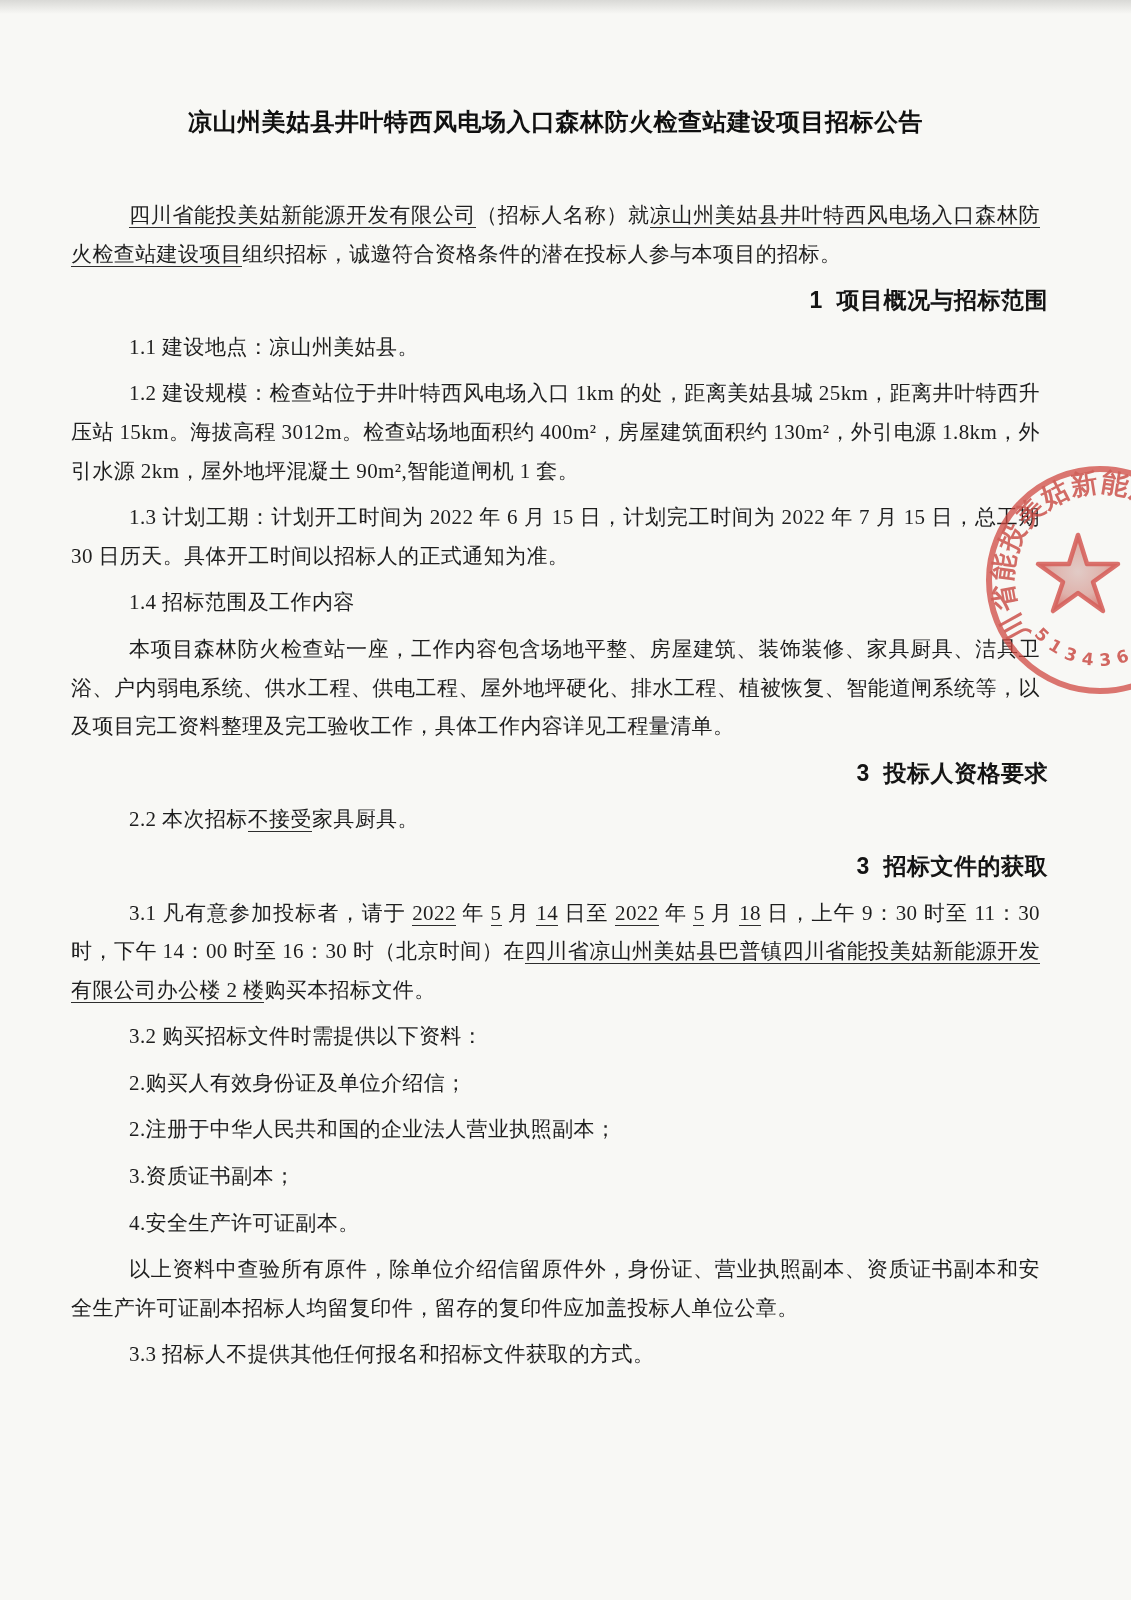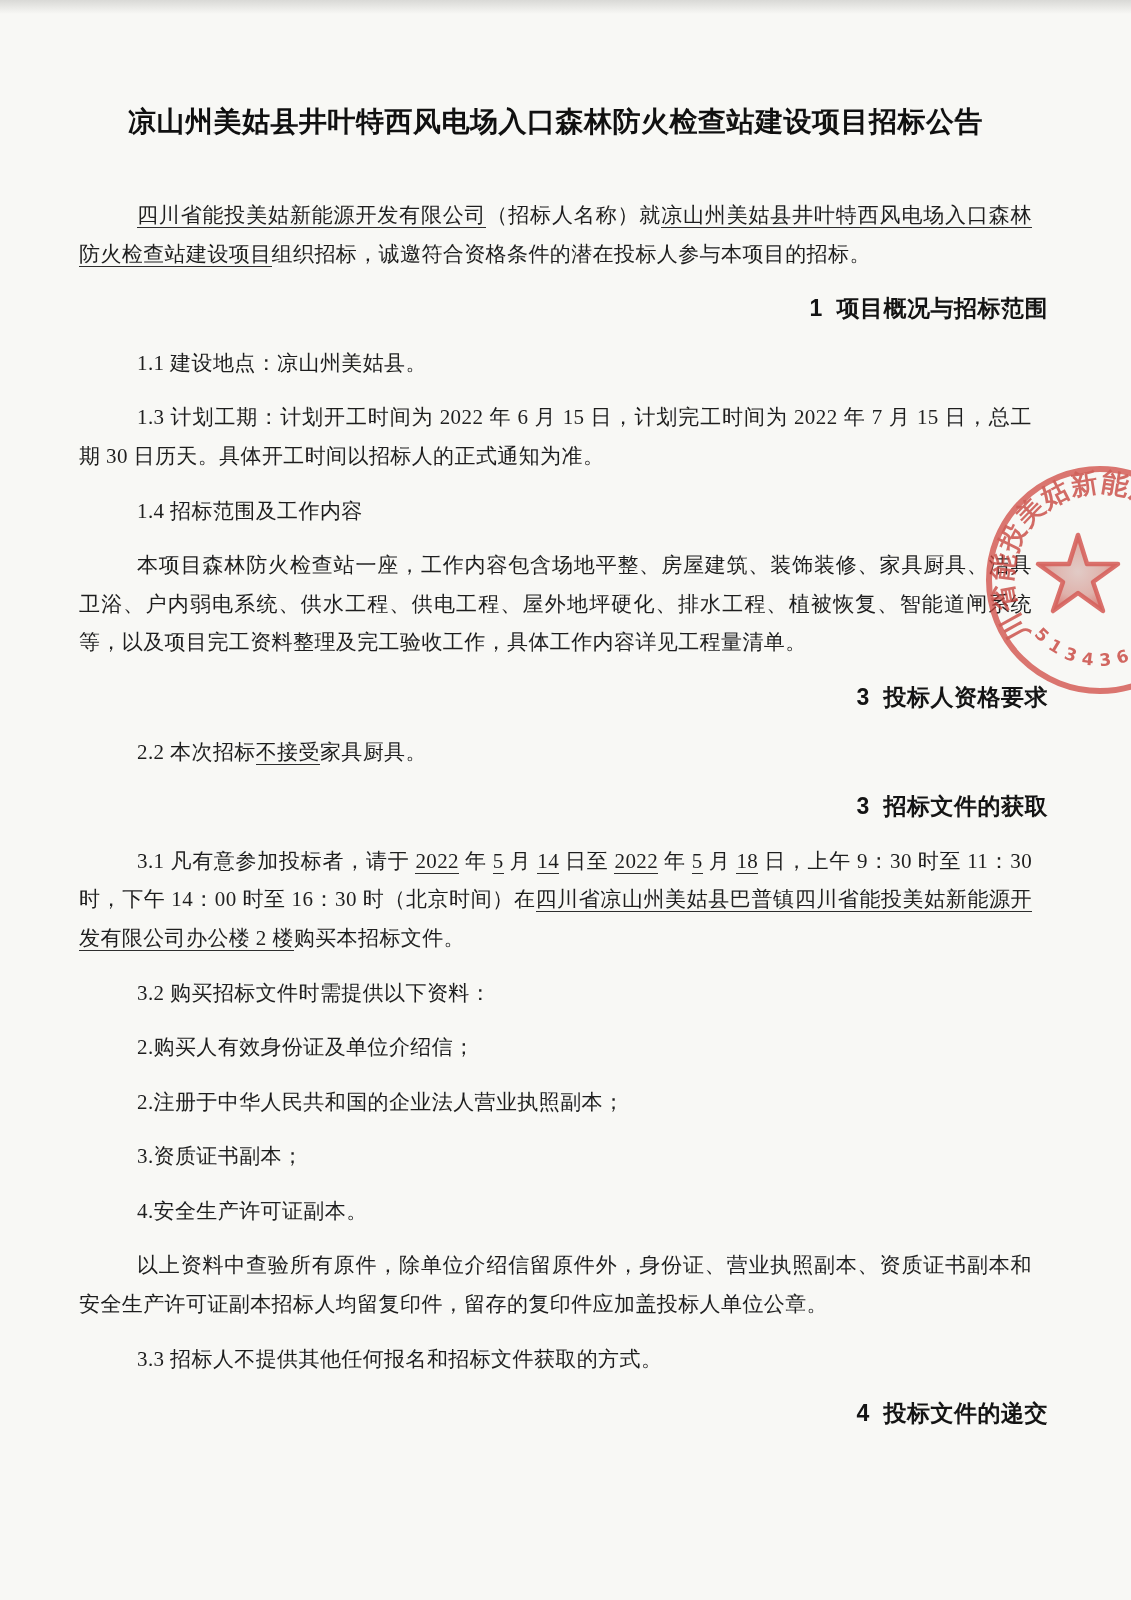--- a/index.html
+++ b/index.html
@@ -12,24 +12,24 @@
     color:#1e1e1e;
   }
   .page::before{
     content:"";position:absolute;top:0;left:0;right:0;height:14px;
     background:linear-gradient(180deg,#d9d9d6,rgba(220,220,218,0));
     pointer-events:none;
   }
   .content{position:absolute;left:63px;top:0;width:985px;padding-top:100px;}
   .doc-title{
     font-family:"Liberation Sans",sans-serif;font-weight:bold;
-    font-size:28px;line-height:44px;text-align:center;
+    font-size:24px;line-height:44px;text-align:center;
     letter-spacing:0.5px;margin:0 0 52px 0;color:#101010;
   }
-  p{margin:16px;font-size:21px;line-height:38.6px;text-align:justify;letter-spacing:0.4px;}
+  p{margin:8px;font-size:21px;line-height:38.6px;text-align:justify;letter-spacing:0.4px;}
   .indent{text-indent:58px;}
   .sec-heading{
     font-family:"Liberation Sans",sans-serif;font-weight:bold;
     font-size:23px;line-height:38.6px;margin:4px 0 0 16px;
     white-space:pre-wrap;color:#141414;letter-spacing:0.5px;text-align:right;
   }
   .u{border-bottom:1.6px solid #2e2e2e;}
   
   .stamp{position:absolute;left:940px;top:420px;opacity:0.84;}
   .stamp .ring{stroke:#cf453f;stroke-opacity:0.88;}
@@ -45,38 +45,38 @@
 <div class="page">
 
   <div class="content">
 
     <h1 class="doc-title">凉山州美姑县井叶特西风电场入口森林防火检查站建设项目招标公告</h1>
 
     <p class="indent"><span class="u">四川省能投美姑新能源开发有限公司</span><span>（招标人名称）就</span><span class="u">凉山州美姑县井叶特西风电场入口森林防火检查站建设项目</span><span>组织招标，诚邀符合资格条件的潜在投标人参与本项目的招标。</span></p>
 
     <h2 class="sec-heading">1  项目概况与招标范围</h2>
     <p class="indent">1.1 建设地点：凉山州美姑县。</p>
+    <p class="indent">1.2 建设规模：检查站位于井叶特西风电场入口 1km 的处，距离美姑县城 25km，距离井叶特西升压站 15km。海拔高程 3012m。检查站场地面积约 400m²，房屋建筑面积约 130m²，外引电源 1.8km，外引水源 2km，屋外地坪混凝土 90m²,智能道闸机 1 套。</p>
     <p class="indent">1.3 计划工期：计划开工时间为 2022 年 6 月 15 日，计划完工时间为 2022 年 7 月 15 日，总工期 30 日历天。具体开工时间以招标人的正式通知为准。</p>
     <p class="indent">1.4 招标范围及工作内容</p>
     <p class="indent">本项目森林防火检查站一座，工作内容包含场地平整、房屋建筑、装饰装修、家具厨具、洁具卫浴、户内弱电系统、供水工程、供电工程、屋外地坪硬化、排水工程、植被恢复、智能道闸系统等，以及项目完工资料整理及完工验收工作，具体工作内容详见工程量清单。</p>
 
     <h2 class="sec-heading">3  投标人资格要求</h2>
     <p class="indent"><span>2.2 本次招标</span><span class="u">不接受</span><span>家具厨具。</span></p>
 
     <h2 class="sec-heading">3  招标文件的获取</h2>
     <p class="indent"><span>3.1 凡有意参加投标者，请于 </span><span class="u">2022</span><span> 年 </span><span class="u">5</span><span> 月 </span><span class="u">14</span><span> 日至 </span><span class="u">2022</span><span> 年 </span><span class="u">5</span><span> 月 </span><span class="u">18</span><span> 日，上午 9：30 时至 11：30 时，下午 14：00 时至 16：30 时（北京时间）在</span><span class="u">四川省凉山州美姑县巴普镇四川省能投美姑新能源开发有限公司办公楼 2 楼</span><span>购买本招标文件。</span></p>
     <p class="indent">3.2 购买招标文件时需提供以下资料：</p>
     <p class="indent">2.购买人有效身份证及单位介绍信；</p>
     <p class="indent">2.注册于中华人民共和国的企业法人营业执照副本；</p>
     <p class="indent">3.资质证书副本；</p>
     <p class="indent">4.安全生产许可证副本。</p>
     <p class="indent">以上资料中查验所有原件，除单位介绍信留原件外，身份证、营业执照副本、资质证书副本和安全生产许可证副本招标人均留复印件，留存的复印件应加盖投标人单位公章。</p>
     <p class="indent">3.3 招标人不提供其他任何报名和招标文件获取的方式。</p>
 
-    <h2 class="sec-heading">4  投标文件的递交</h2>
 
   </div>
 
   <svg class="stamp" width="320" height="320" viewBox="0 0 320 320" aria-hidden="true">
     <defs>
       <path id="ringTop" d="M 88 210.5 A 88 88 0 1 1 232 210.5" fill="none"></path>
       <path id="ringBottom" d="M 82 196 A 86 86 0 0 0 238 196" fill="none"></path>
       <radialGradient id="starFill" cx="50%" cy="48%" r="60%">
         <stop offset="0%" stop-color="#ddc3be"></stop>
         <stop offset="55%" stop-color="#dba59e"></stop>

